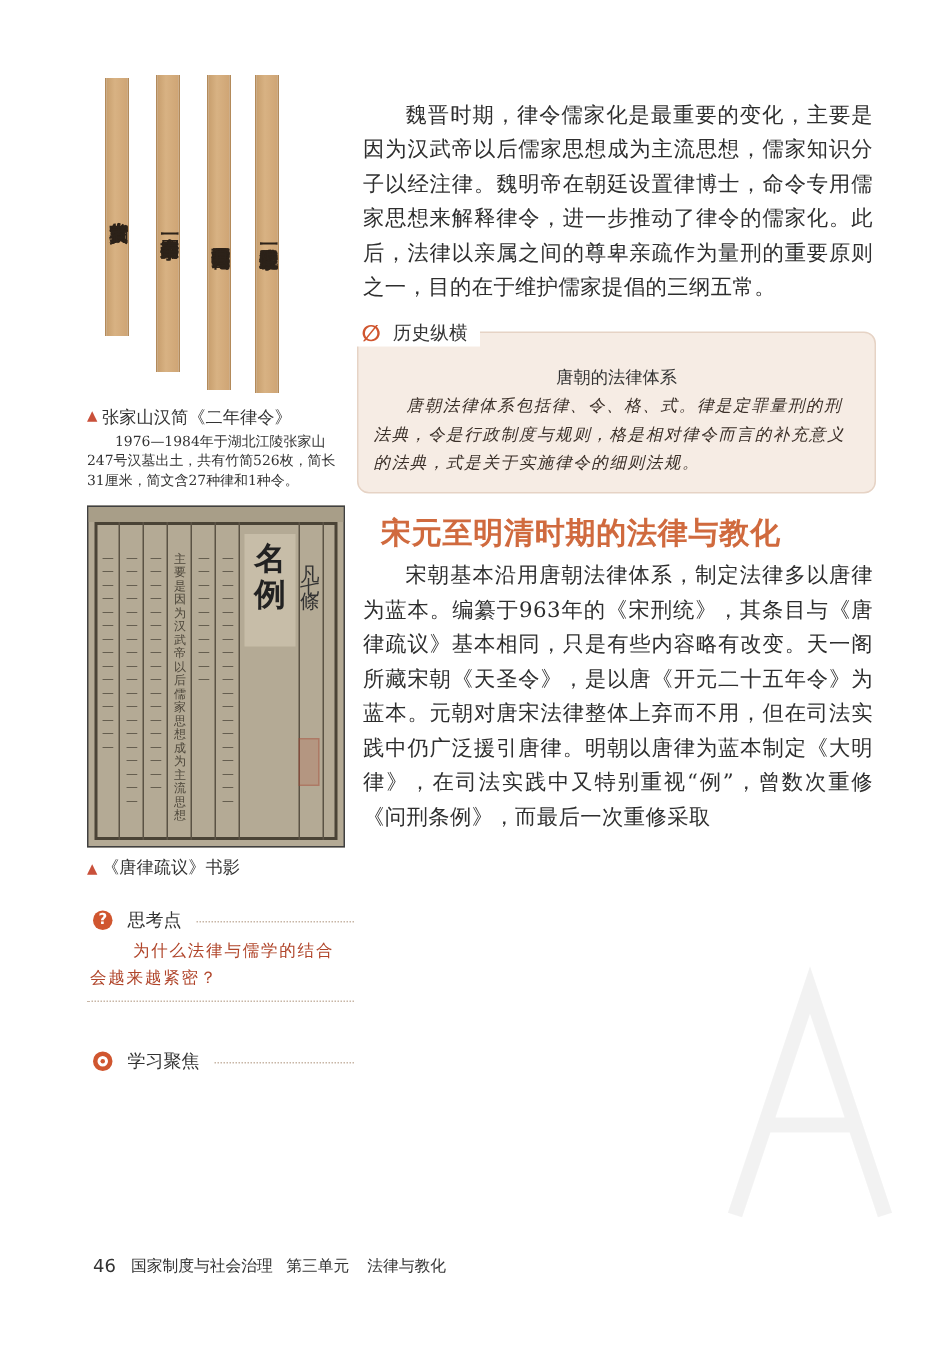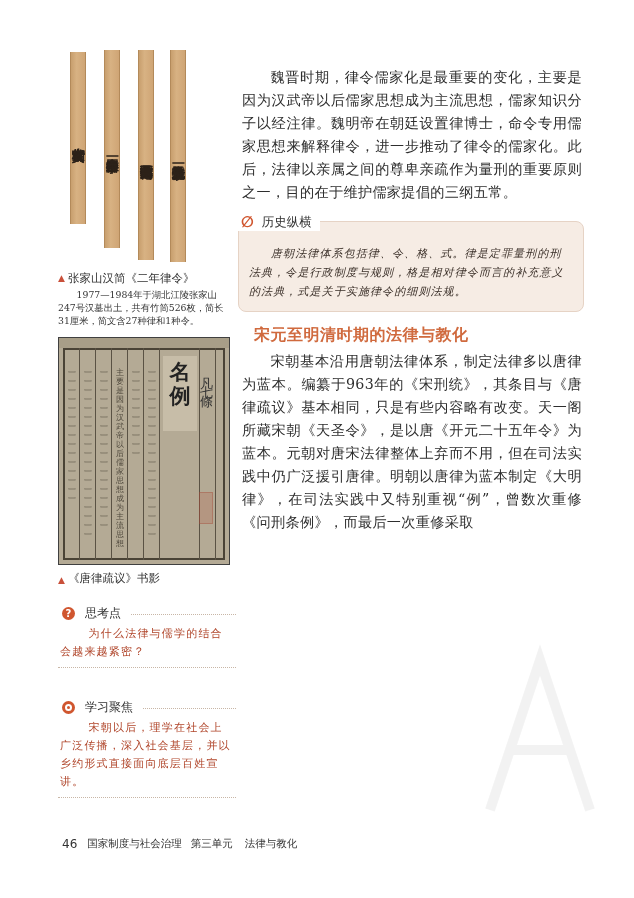--- a/index.html
+++ b/index.html
@@ -63,21 +63,21 @@
     background: #f6ece4; border: 1px solid #e6d3c5; border-radius: 8px; padding: 22px 10px 10px 10px;
   }
   .history-tag {
     position: absolute; left: -2px; top: -9px; background: #fff; display: flex; align-items: center; padding-right: 8px; height: 18px;
   }
   .history-icon { color: #d0562f; font-size: 15px; font-weight: bold; font-style: italic; margin: 0 8px 0 4px; font-family: "DejaVu Sans", sans-serif; }
   .history-label { font-family: "DejaVu Sans", sans-serif; font-size: 12.5px; color: #333; }
   .history-title { text-align: center; font-family: "DejaVu Sans", sans-serif; font-size: 11.5px; color: #333; margin-bottom: 2px; }
   .history-body { font-size: 11px; line-height: 19px; color: #3a2f28; text-indent: 2em; letter-spacing: 1.1px; font-style: italic; }
 
-  .section-heading { font-family: "DejaVu Sans", sans-serif; font-size: 16px; font-weight: bold; color: #d06a3e; margin: 13px 0 4px 12px; letter-spacing: .5px; }
+  .section-heading { font-family: "DejaVu Sans", sans-serif; font-size: 20px; font-weight: bold; color: #d06a3e; margin: 13px 0 4px 12px; letter-spacing: .5px; }
 
   .watermark { position: absolute; left: 470px; top: 640px; width: 140px; height: 180px; opacity: .07; pointer-events: none; }
 
   
   .footer { position: absolute; left: 62px; top: 837px; display: flex; align-items: center; font-size: 10.5px; color: #333; font-family: "DejaVu Sans", sans-serif; }
   .footer .page-num { font-size: 12px; margin-right: 10px; }
   .footer .gap { margin-left: 9px; }
 </style>
 </head>
 <body>
@@ -96,21 +96,21 @@
     </div>
     <div class="slip" style="left:112px; top:10px; height:212px;">
       <span style="writing-mode:vertical-rl;">復又步北上爭吾一七東陛</span>
     </div>
   </div>
 
   <div class="caption-line">
     <span class="tri">▲</span>
     <span>张家山汉简《二年律令》</span>
   </div>
-  <div class="caption-sub">1977—1984年于湖北江陵张家山247号汉墓出土，共有竹简526枚，简长31厘米，简文含27种律和1种令。</div>
+  <div class="caption-sub">1976—1984年于湖北江陵张家山247号汉墓出土，共有竹简526枚，简长31厘米，简文含27种律和1种令。</div>
 
   <div class="book-img">
     <div class="top-band"></div>
     <div class="frame"></div>
     <div class="vline" style="left:20px"></div>
     <div class="vline" style="left:36px"></div>
     <div class="vline" style="left:52px"></div>
     <div class="vline" style="left:68px"></div>
     <div class="vline" style="left:84px"></div>
     <div class="vline" style="left:100px"></div>
@@ -143,32 +143,32 @@
     </div>
     <div class="side-body">为什么法律与儒学的结合会越来越紧密？</div>
   </div>
 
   <div class="side-box" style="margin-top:30px;">
     <div class="side-head">
       <span class="side-icon target-icon"></span>
       <span class="side-title">学习聚焦</span>
       <span class="side-rule"></span>
     </div>
-    <div class="side-body">宋朝以后，理学在社会上广泛传播，深入社会基层，并以乡约形式直接面向底层百姓宣讲。</div>
   </div>
 </div>
 
 <div class="right-col">
   <p class="para">魏晋时期，律令儒家化是最重要的变化，主要是因为汉武帝以后儒家思想成为主流思想，儒家知识分子以经注律。魏明帝在朝廷设置律博士，命令专用儒家思想来解释律令，进一步推动了律令的儒家化。此后，法律以亲属之间的尊卑亲疏作为量刑的重要原则之一，目的在于维护儒家提倡的三纲五常。</p>
 
   <div class="history-box">
     <div class="history-tag">
       <span class="history-icon">∅</span>
       <span class="history-label">历史纵横</span>
     </div>
+    <div class="history-title">唐朝的法律体系</div>
     <div class="history-body">唐朝法律体系包括律、令、格、式。律是定罪量刑的刑法典，令是行政制度与规则，格是相对律令而言的补充意义的法典，式是关于实施律令的细则法规。</div>
   </div>
 
 
   <h2 class="section-heading">宋元至明清时期的法律与教化</h2>
 
   <p class="para">宋朝基本沿用唐朝法律体系，制定法律多以唐律为蓝本。编纂于963年的《宋刑统》，其条目与《唐律疏议》基本相同，只是有些内容略有改变。天一阁所藏宋朝《天圣令》，是以唐《开元二十五年令》为蓝本。元朝对唐宋法律整体上弃而不用，但在司法实践中仍广泛援引唐律。明朝以唐律为蓝本制定《大明律》，在司法实践中又特别重视“例”，曾数次重修《问刑条例》，而最后一次重修采取</p>
 </div>
 
 <svg class="watermark" viewBox="0 0 140 180">

